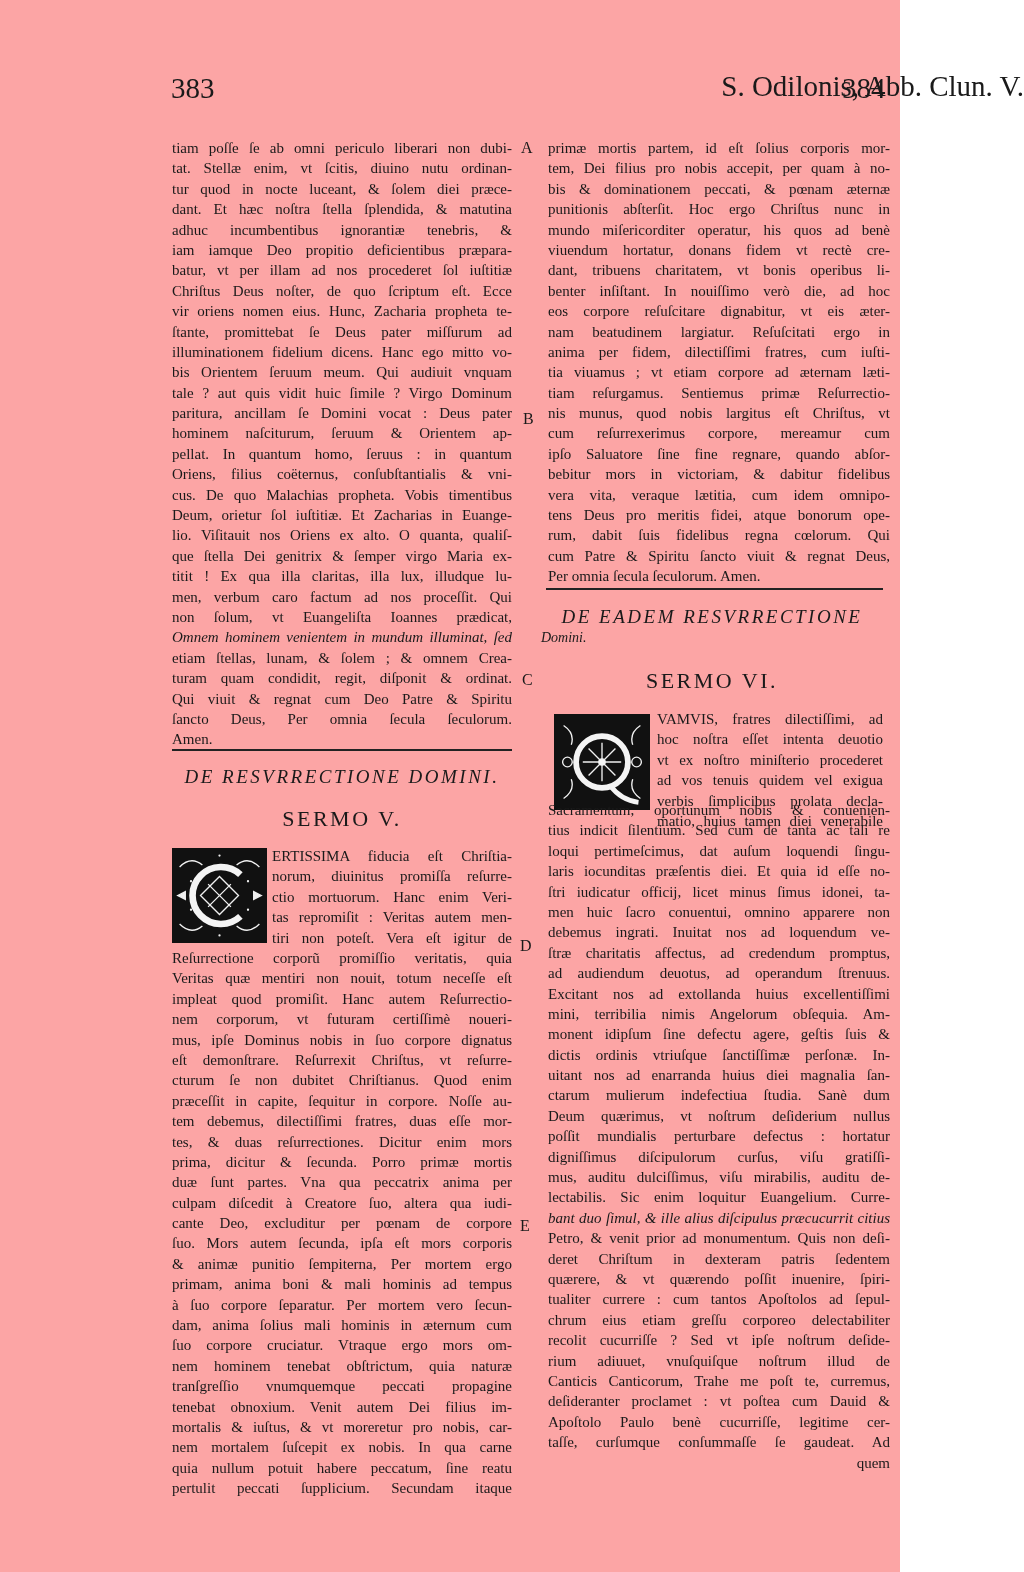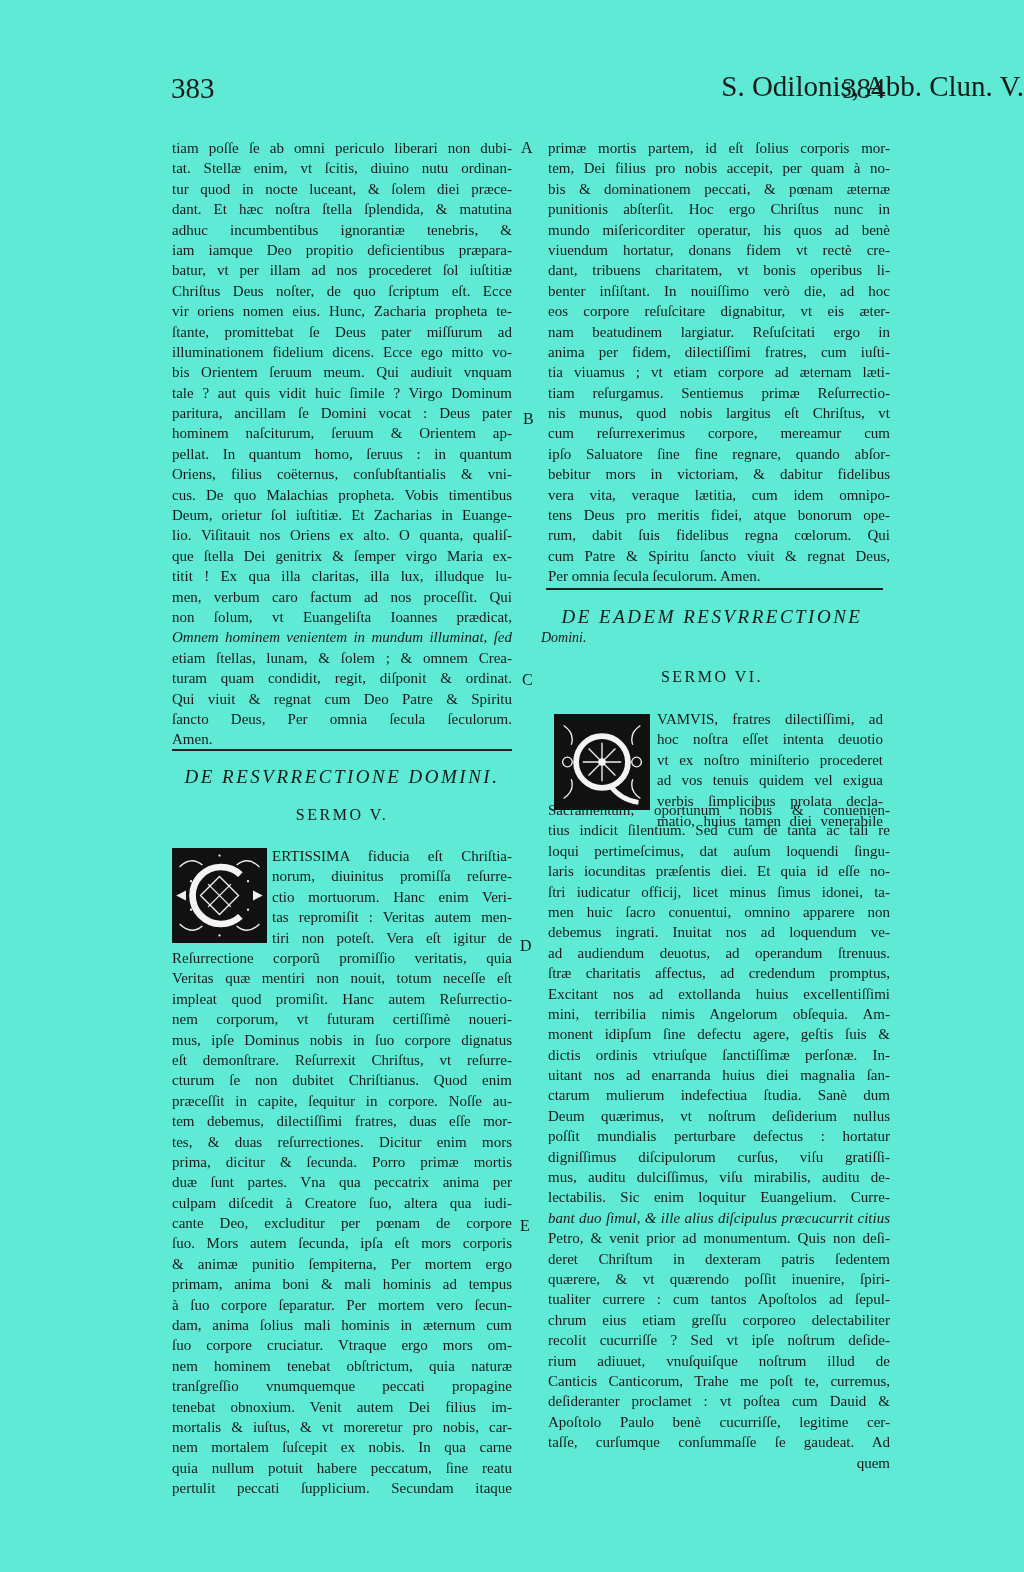--- a/index.html
+++ b/index.html
@@ -1,34 +1,34 @@
 <!DOCTYPE html>
 <html><head>
 <meta charset="utf-8">
 <style>
   html, body { margin: 0; padding: 0; background: #ffffff; }
   body { width: 1024px; height: 1572px; position: relative; overflow: hidden;
          font-family: "Liberation Serif", "DejaVu Serif", serif; color: #1a1a1a; }
-  .page { position: absolute; left: 0; top: 0; width: 1024px; height: 1572px; background: #5eead4; }
+  .page { position: absolute; left: 0; top: 0; width: 900px; height: 1572px; background: #fca5a5; }
   .hdr-num { position: absolute; top: 72px; font-size: 29px; letter-spacing: 0; }
   .hdr-left { left: 171px; }
   .hdr-right { left: 842px; }
   .hdr-title { position: absolute; top: 70px; left: 0; width: 1024px; text-align: right; font-size: 29px; }
   .col { position: absolute; font-size: 15px; line-height: 20.4px; }
   .col-left { left: 172px; top: 138px; width: 340px; }
   .col-right { left: 541px; top: 138px; width: 342px; margin-left: 7px; }
   .line { display: block; white-space: nowrap; text-align: justify; text-align-last: justify; height: 20.4px; overflow: visible; }
   .line.last { text-align-last: left; }
   .line.right { text-align: right; text-align-last: right; }
   .it { font-style: italic; }
   .marker { position: absolute; font-size: 16px; }
   .rule { position: absolute; height: 2px; background: #222; }
   .heading { position: absolute; font-style: italic; font-size: 19px; letter-spacing: 2.5px; text-align: center; }
   .subhead { position: absolute; font-style: italic; font-size: 14px; text-align: left; }
-  .sermo { position: absolute; font-size: 16px; letter-spacing: 2.5px; text-align: center; }
+  .sermo { position: absolute; font-size: 22px; letter-spacing: 2.5px; text-align: center; }
   .dropcap { position: absolute; background: #111; display: flex; align-items: center; justify-content: center; }
   .dropcap svg { width: 100%; height: 100%; }
 </style>
 </head>
 <body>
 
 <div class="page">
 
   <div class="hdr-num hdr-left">383</div>
   <div class="hdr-title">S. Odilonis, Abb. Clun. V.</div>
@@ -44,21 +44,21 @@
     <span class="line">tiam poſſe ſe ab omni periculo liberari non dubi-</span>
     <span class="line">tat. Stellæ enim, vt ſcitis, diuino nutu ordinan-</span>
     <span class="line">tur quod in nocte luceant, &amp; ſolem diei præce-</span>
     <span class="line">dant. Et hæc noſtra ſtella ſplendida, &amp; matutina</span>
     <span class="line">adhuc incumbentibus ignorantiæ tenebris, &amp;</span>
     <span class="line">iam iamque Deo propitio deficientibus præpara-</span>
     <span class="line">batur, vt per illam ad nos procederet ſol iuſtitiæ</span>
     <span class="line">Chriſtus Deus noſter, de quo ſcriptum eſt. Ecce</span>
     <span class="line">vir oriens nomen eius. Hunc, Zacharia propheta te-</span>
     <span class="line">ſtante, promittebat ſe Deus pater miſſurum ad</span>
-    <span class="line">illuminationem fidelium dicens. Ecce ego mitto vo-</span>
+    <span class="line">illuminationem fidelium dicens. Hanc ego mitto vo-</span>
     <span class="line">bis Orientem ſeruum meum. Qui audiuit vnquam</span>
     <span class="line">tale ? aut quis vidit huic ſimile ? Virgo Dominum</span>
     <span class="line">paritura, ancillam ſe Domini vocat : Deus pater</span>
     <span class="line">hominem naſciturum, ſeruum &amp; Orientem ap-</span>
     <span class="line">pellat. In quantum homo, ſeruus : in quantum</span>
     <span class="line">Oriens, filius coëternus, conſubſtantialis &amp; vni-</span>
     <span class="line">cus. De quo Malachias propheta. Vobis timentibus</span>
     <span class="line">Deum, orietur ſol iuſtitiæ. Et Zacharias in Euange-</span>
     <span class="line">lio. Viſitauit nos Oriens ex alto. O quanta, qualiſ-</span>
     <span class="line">que ſtella Dei genitrix &amp; ſemper virgo Maria ex-</span>
@@ -190,22 +190,22 @@
   </div>
 
   <div class="col col-right" style="top:800px;">
     <span class="line">Sacramentum, oportunum nobis &amp; conuenien-</span>
     <span class="line">tius indicit ſilentium. Sed cum de tanta ac tali re</span>
     <span class="line">loqui pertimeſcimus, dat auſum loquendi ſingu-</span>
     <span class="line">laris iocunditas præſentis diei. Et quia id eſſe no-</span>
     <span class="line">ſtri iudicatur officij, licet minus ſimus idonei, ta-</span>
     <span class="line">men huic ſacro conuentui, omnino apparere non</span>
     <span class="line">debemus ingrati. Inuitat nos ad loquendum ve-</span>
+    <span class="line">ſtræ charitatis affectus, ad credendum promptus,</span>
     <span class="line">ad audiendum deuotus, ad operandum ſtrenuus.</span>
-    <span class="line">ſtræ charitatis affectus, ad credendum promptus,</span>
     <span class="line">Excitant nos ad extollanda huius excellentiſſimi</span>
     <span class="line">mini, terribilia nimis Angelorum obſequia. Am-</span>
     <span class="line">monent idipſum ſine defectu agere, geſtis ſuis &amp;</span>
     <span class="line">dictis ordinis vtriuſque ſanctiſſimæ perſonæ. In-</span>
     <span class="line">uitant nos ad enarranda huius diei magnalia ſan-</span>
     <span class="line">ctarum mulierum indefectiua ſtudia. Sanè dum</span>
     <span class="line">Deum quærimus, vt noſtrum deſiderium nullus</span>
     <span class="line">poſſit mundialis perturbare defectus : hortatur</span>
     <span class="line">digniſſimus diſcipulorum curſus, viſu gratiſſi-</span>
     <span class="line">mus, auditu dulciſſimus, viſu mirabilis, auditu de-</span>

